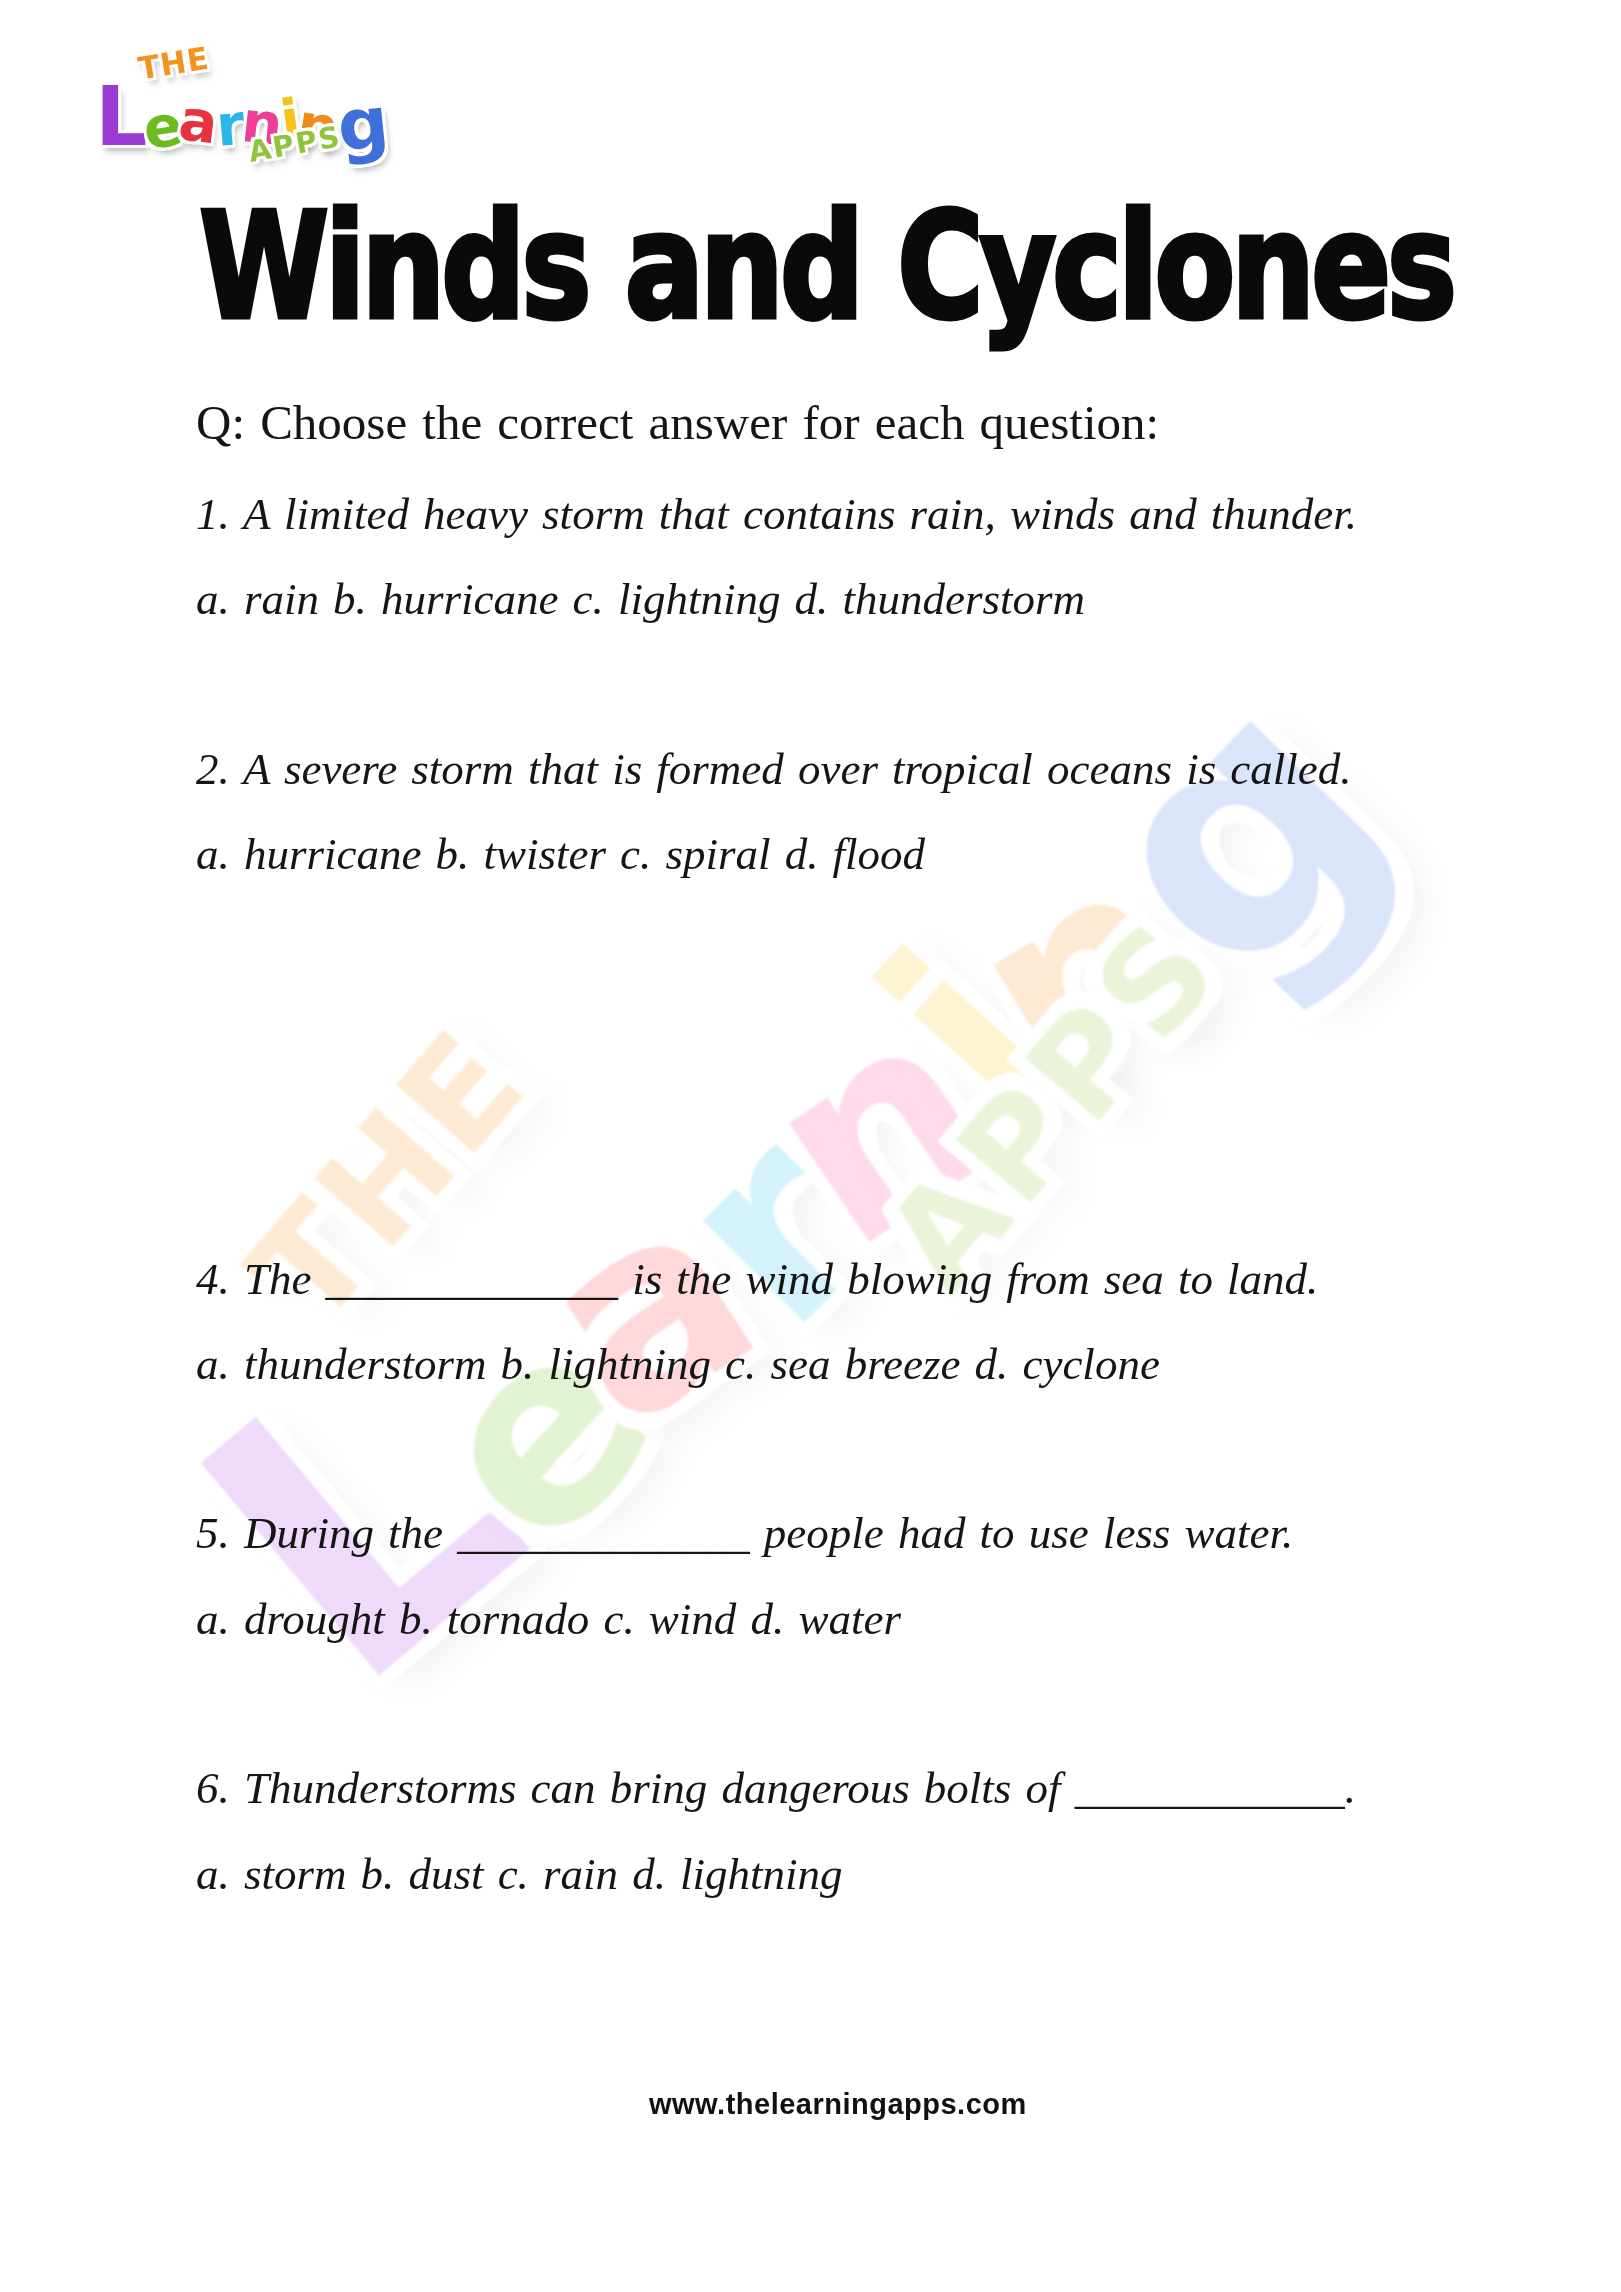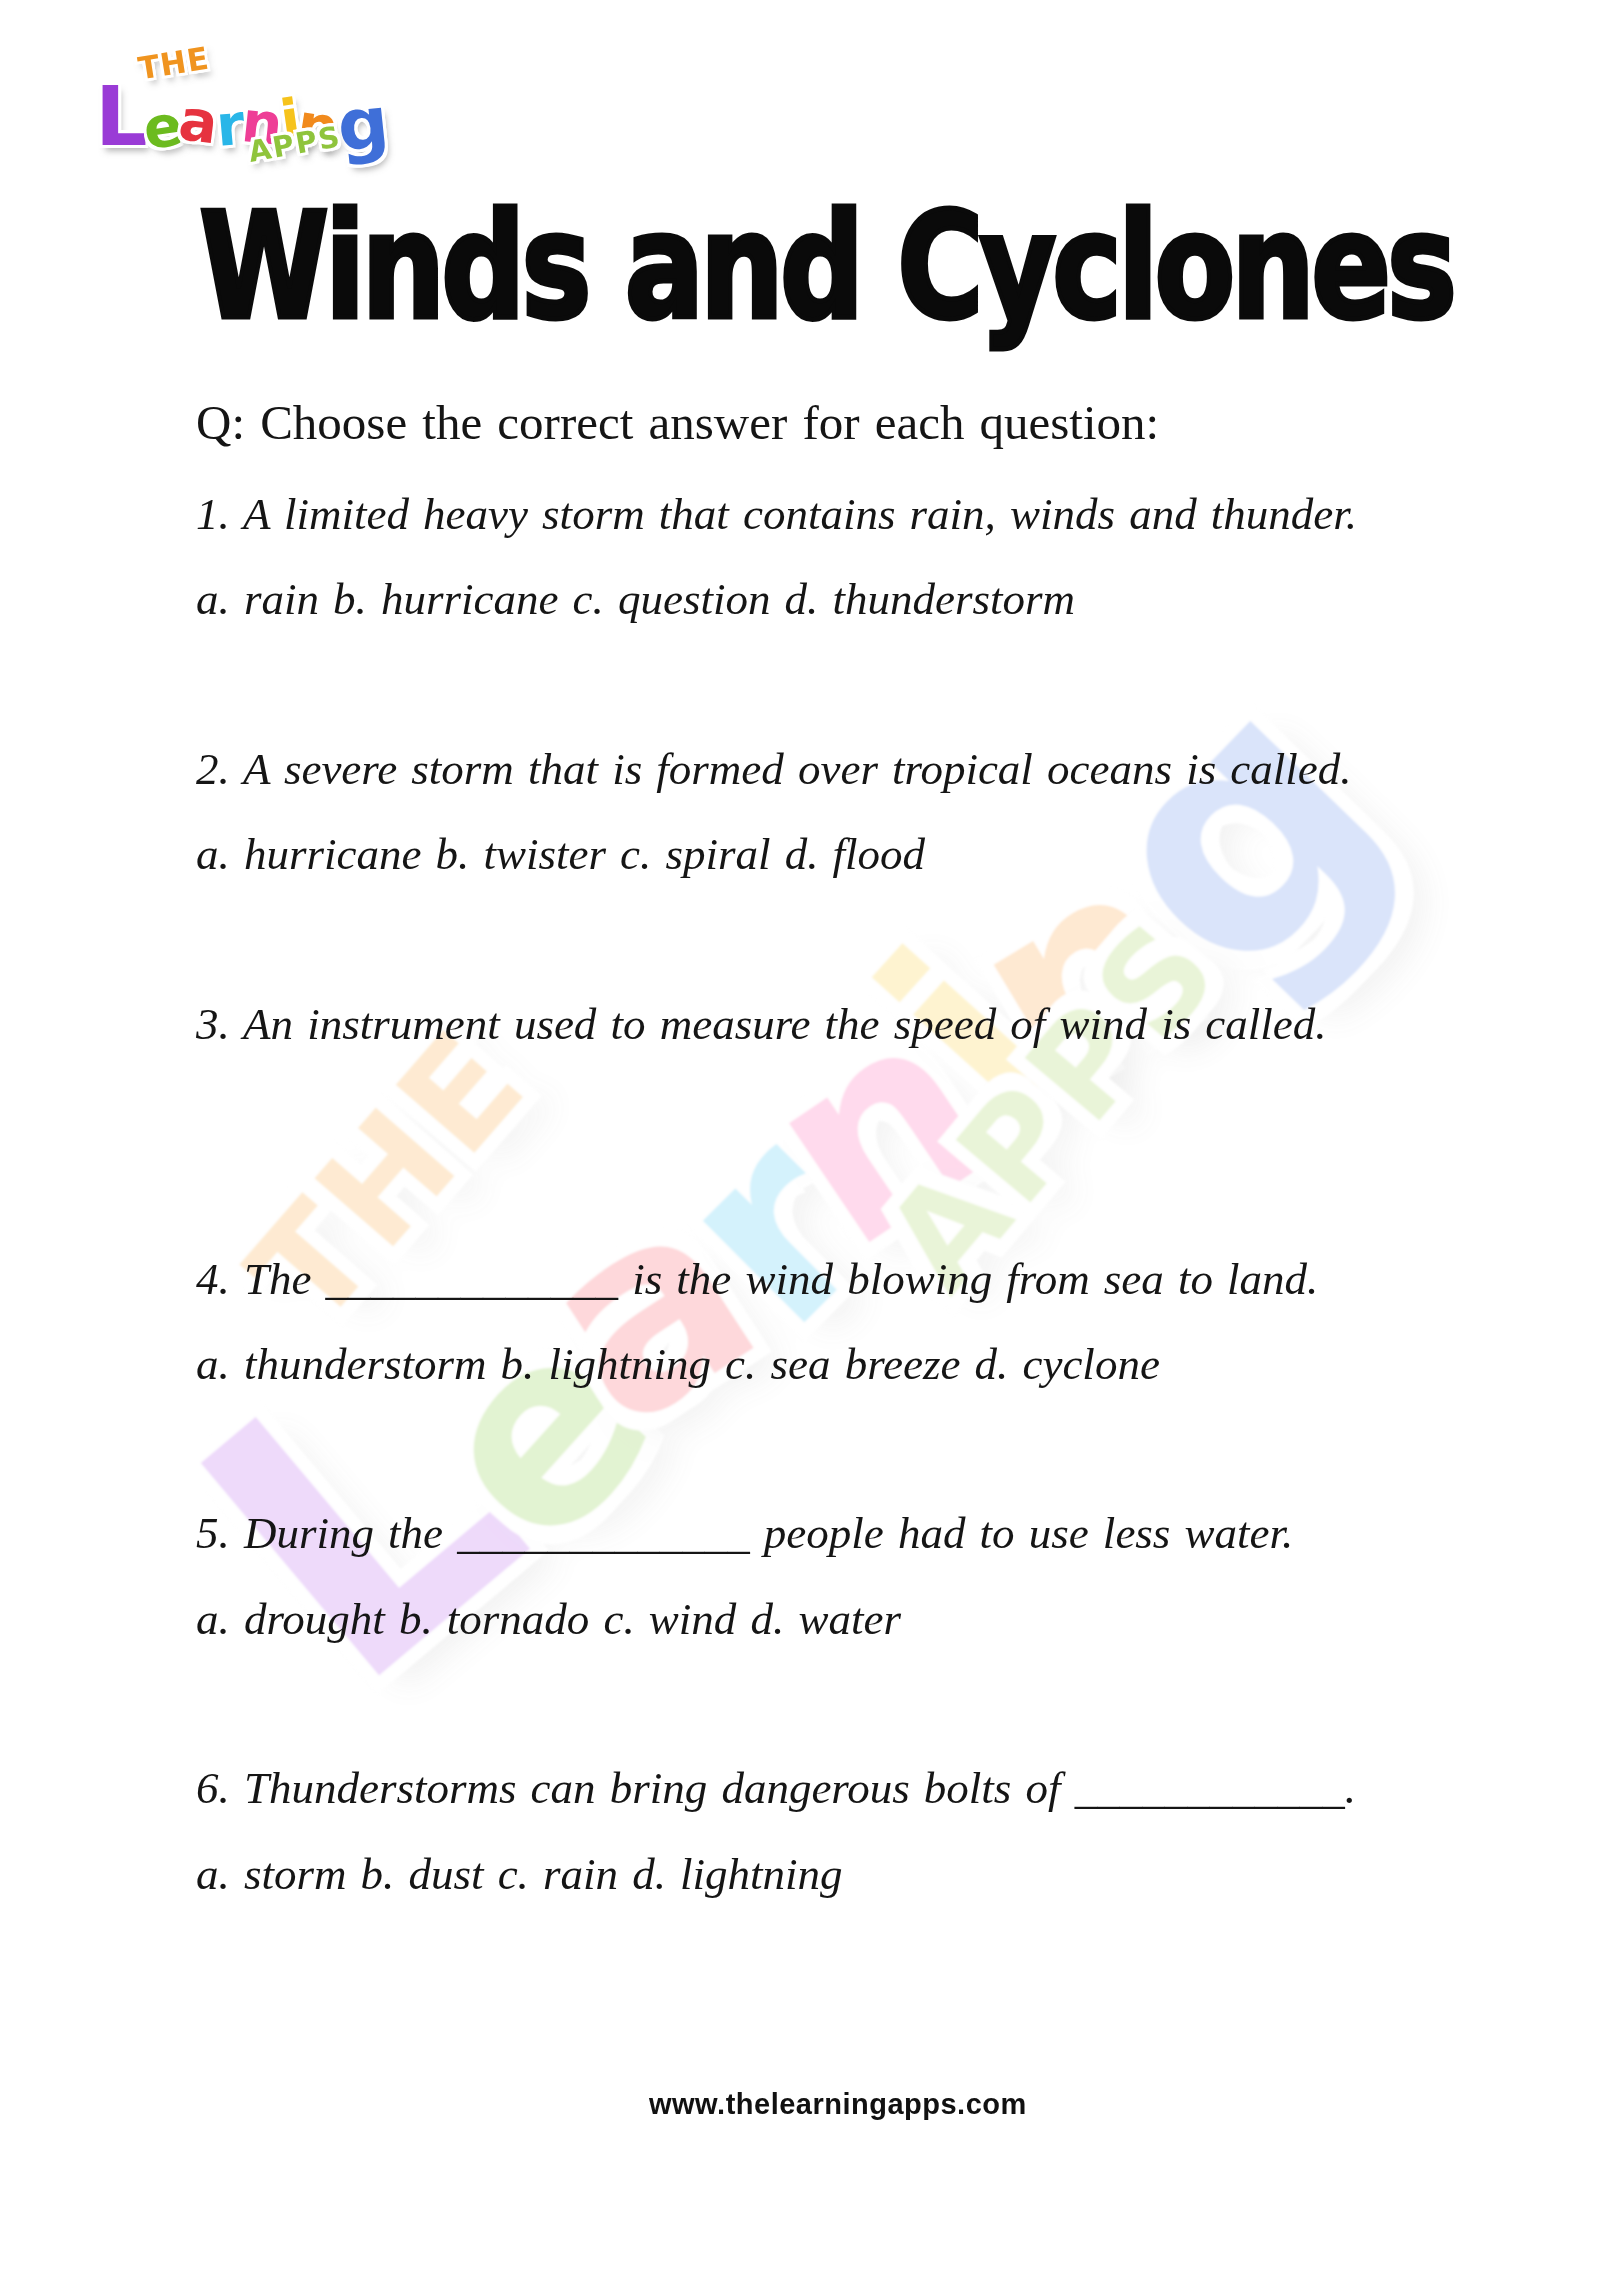--- a/index.html
+++ b/index.html
@@ -81,26 +81,25 @@
       <span class="learning"><span class="bubble" style="color: rgb(154, 59, 214);">L</span><span class="bubble" style="color: rgb(108, 187, 31);">e</span><span class="bubble" style="color: rgb(230, 51, 63);">a</span><span class="bubble" style="color: rgb(41, 182, 232);">r</span><span class="bubble" style="color: rgb(238, 62, 150);">n</span><span class="bubble" style="color: rgb(246, 195, 28);">i</span><span class="bubble" style="color: rgb(241, 138, 29);">n</span><span class="bubble" style="color: rgb(63, 111, 216);">g</span></span>
       <span class="apps bubble" style="color: rgb(143, 196, 60);">APPS</span>
     </div>
   </div>
 
   <div class="title">Winds and Cyclones</div>
 
   <div class="instruction">Q: Choose the correct answer for each question:</div>
 
   <div class="qline q1">1. A limited heavy storm that contains rain, winds and thunder.</div>
-  <div class="qline o1">a. rain b. hurricane c. question d. thunderstorm</div>
+  <div class="qline o1">a. rain b. hurricane c. lightning d. thunderstorm</div>
 
   <div class="qline q2">2. A severe storm that is formed over tropical oceans is called.</div>
   <div class="qline o2">a. hurricane b. twister c. spiral d. flood</div>
 
-  <div class="qline q3">3. An instrument used to measure the speed of wind is called.</div>
 
   <div class="qline q4">4. The _____________ is the wind blowing from sea to land.</div>
   <div class="qline o4">a. thunderstorm b. lightning c. sea breeze d. cyclone</div>
 
   <div class="qline q5">5. During the _____________ people had to use less water.</div>
   <div class="qline o5">a. drought b. tornado c. wind d. water</div>
 
   <div class="qline q6">6. Thunderstorms can bring dangerous bolts of ____________.</div>
   <div class="qline o6">a. storm b. dust c. rain d. lightning</div>
 

